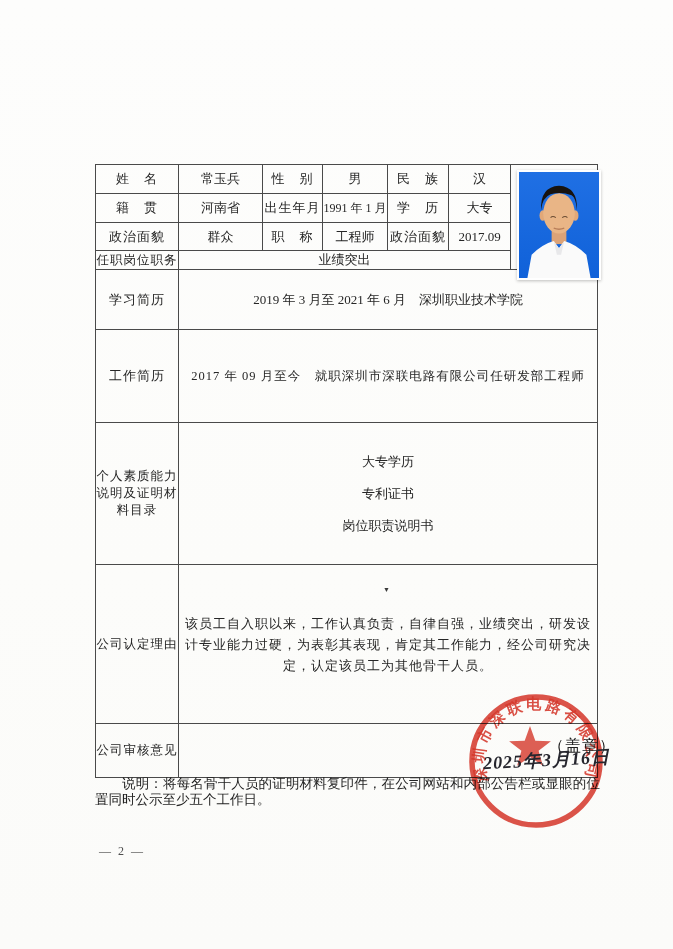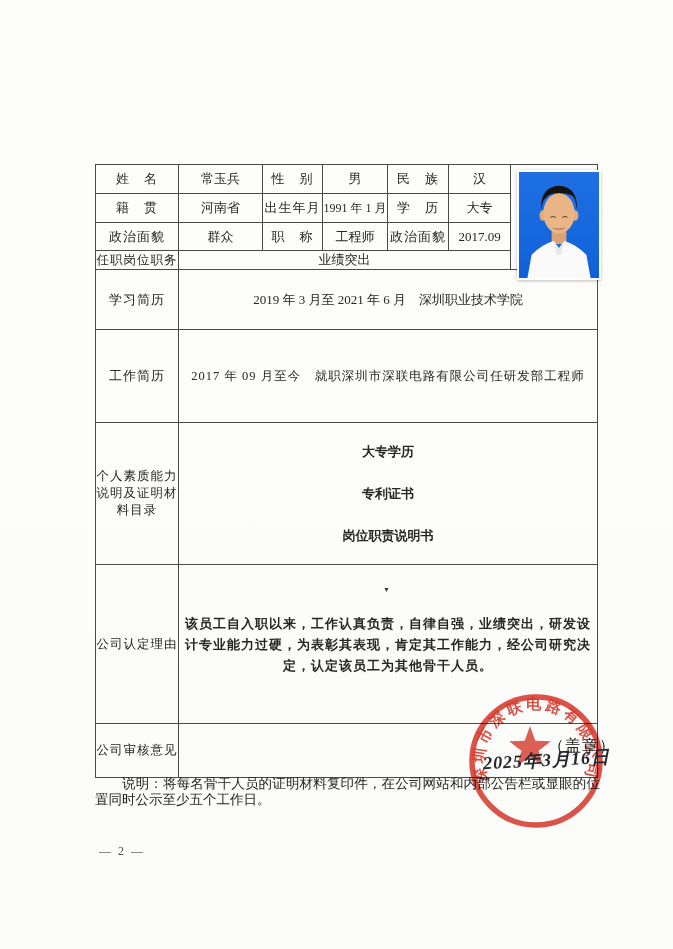--- a/index.html
+++ b/index.html
@@ -27,23 +27,23 @@
     text-align:center;vertical-align:middle;
     padding:0;overflow:visible;
   }
   td.lbl{letter-spacing:1px;}
   td.lbl-multiline{line-height:17px;font-size:12.5px;letter-spacing:1px;padding:0 3px;}
   td.small-val{font-size:12px;white-space:nowrap;}
   td.left-val{text-align:left;padding-left:13px;}
   td.resume-val{text-align:left;padding-left:13px;letter-spacing:1px;font-size:12.5px;white-space:nowrap;}
   td.reason-val{
     text-align:justify;padding:0 13px;line-height:21px;
-    letter-spacing:1px;font-size:13px;font-weight:bold;
+    letter-spacing:1px;font-size:13px;
   }
-  .doc-list div{margin:24px 0;font-weight:bold;}
+  .doc-list div{margin:14px 0;}
   .doc-list div:first-child{margin-top:0;}
   .doc-list div:last-child{margin-bottom:0;}
 
   td.photo-cell{position:relative;padding:0;}
   .photo-frame{
     position:absolute;left:6px;top:5px;width:84px;height:110px;
     background:#fff;box-shadow:0 1px 3px rgba(0,0,0,.25);
     padding:2px;box-sizing:border-box;z-index:3;
   }
   .photo-frame svg{display:block;width:100%;height:100%;}

